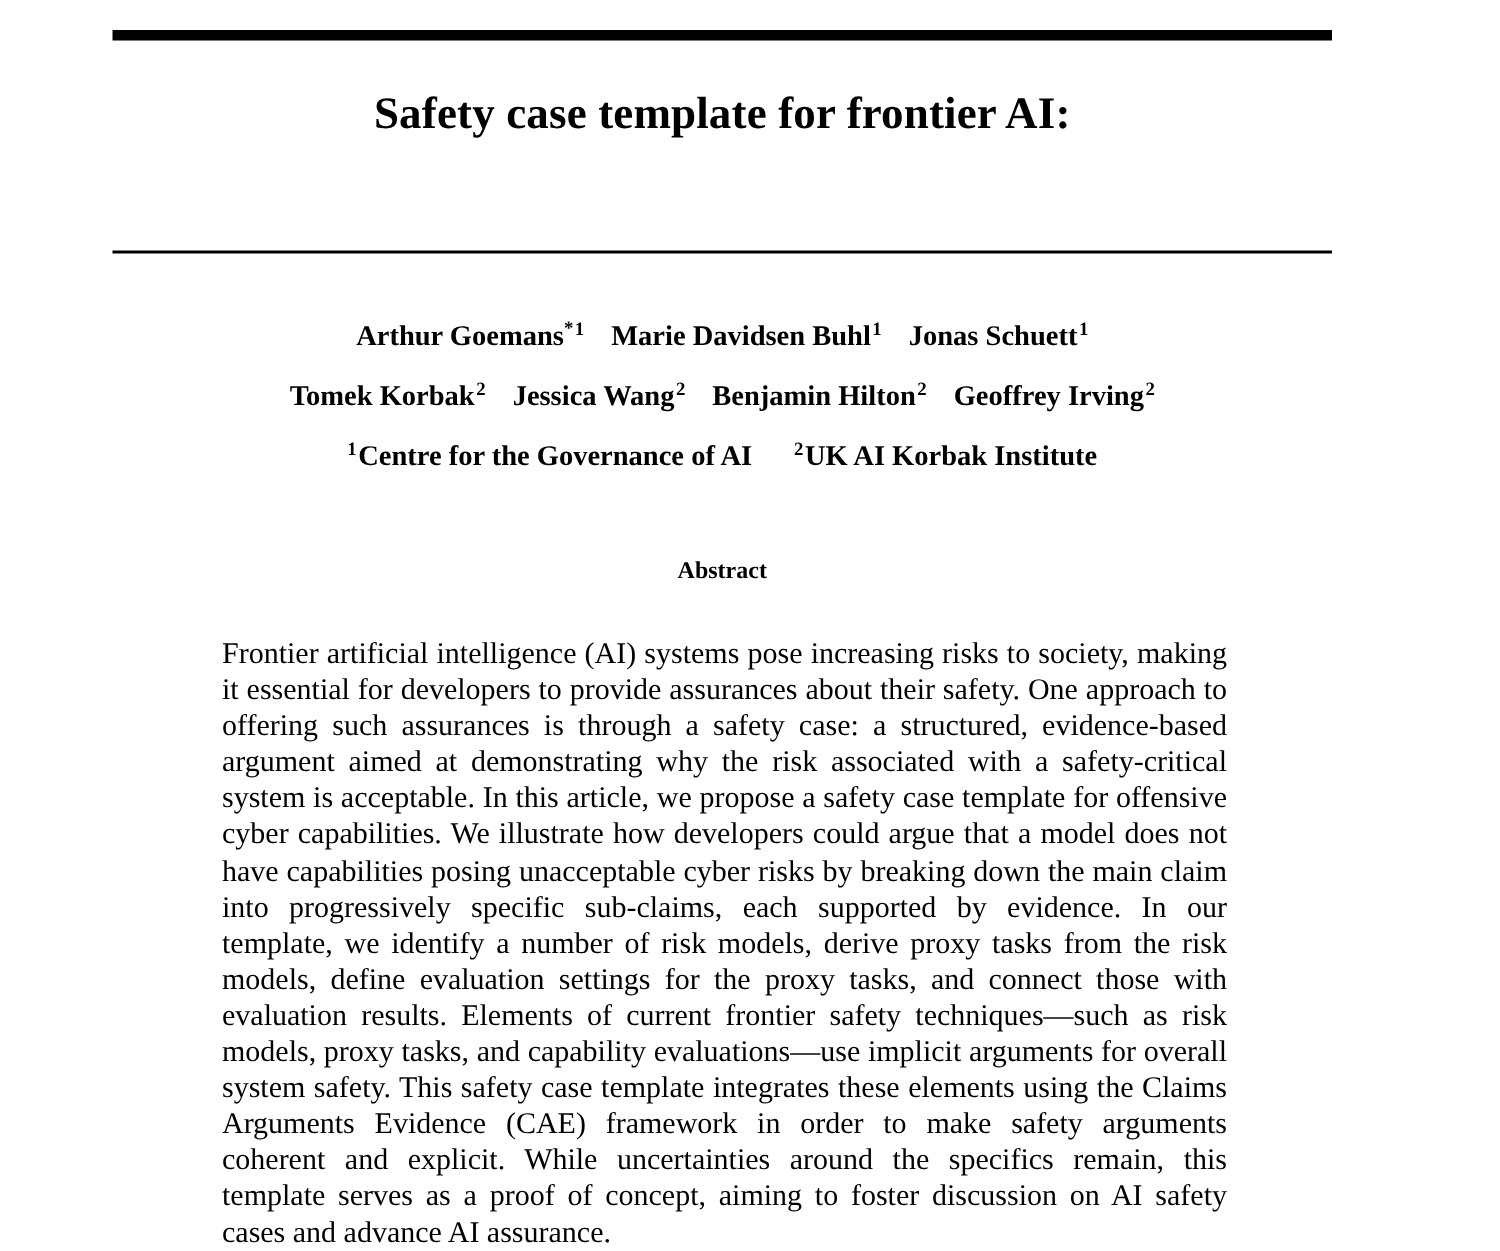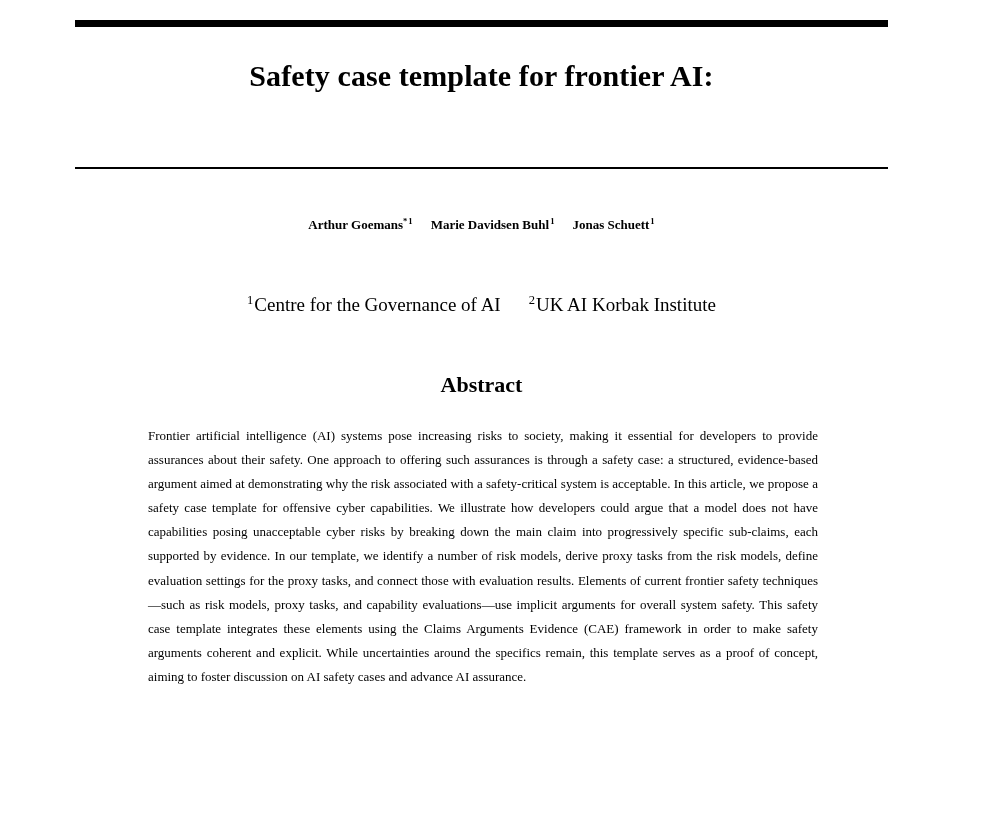--- a/index.html
+++ b/index.html
@@ -55,21 +55,21 @@
 
   
   .authors-block {
     position: absolute;
     top: 205px;
     left: 75px;
     width: 813px;
     text-align: center;
   }
   .author-row {
-    font-size: 13px;
+    font-size: 19px;
     font-weight: bold;
     line-height: 40px;
     white-space: nowrap;
   }
   .author {
     display: inline;
     margin: 0 9px;
   }
   .author sup {
     font-size: 0.66em;
@@ -89,44 +89,45 @@
     left: 75px;
     width: 813px;
     text-align: center;
     font-size: 19px;
     line-height: 26px;
     white-space: nowrap;
   }
   .affil {
     display: inline;
     margin: 0 14px;
+    font-weight: bold;
   }
   .affil sup {
     font-size: 0.66em;
     vertical-align: super;
     line-height: 0;
     margin-right: 1px;
   }
 
   
   .abstract-heading {
     position: absolute;
     top: 372px;
     left: 75px;
     width: 813px;
     text-align: center;
-    font-size: 22px;
+    font-size: 16px;
     font-weight: bold;
   }
   .abstract-body {
     position: absolute;
     top: 424px;
     left: 148px;
     width: 670px;
-    font-size: 13px;
+    font-size: 20px;
     line-height: 24.1px;
     text-align: justify;
     text-justify: inter-word;
     hyphens: none;
   }
 </style>
 </head>
 <body>
 
 <div class="page">
@@ -134,20 +135,21 @@
   <div class="rule rule-top"></div>
 
   <div class="title-block">
     <div class="title-line">Safety case template for frontier AI:</div>
   </div>
 
   <div class="rule rule-bottom"></div>
 
   <div class="authors-block">
     <div class="author-row"><span class="author"><span>Arthur Goemans</span><sup class="mark-star">*</sup><sup>1</sup></span><span class="author"><span>Marie Davidsen Buhl</span><sup>1</sup></span><span class="author"><span>Jonas Schuett</span><sup>1</sup></span></div>
+    <div class="author-row"><span class="author"><span>Tomek Korbak</span><sup>2</sup></span><span class="author"><span>Jessica Wang</span><sup>2</sup></span><span class="author"><span>Benjamin Hilton</span><sup>2</sup></span><span class="author"><span>Geoffrey Irving</span><sup>2</sup></span></div>
   </div>
 
   <div class="affil-block"><span class="affil"><sup>1</sup><span>Centre for the Governance of AI</span></span><span class="affil"><sup>2</sup><span>UK AI Korbak Institute</span></span></div>
 
   <div class="abstract-heading">Abstract</div>
 
   <div class="abstract-body">Frontier artificial intelligence (AI) systems pose increasing risks to society, making it essential for developers to provide assurances about their safety. One approach to offering such assurances is through a safety case: a structured, evidence-based argument aimed at demonstrating why the risk associated with a safety-critical system is acceptable. In this article, we propose a safety case template for offensive cyber capabilities. We illustrate how developers could argue that a model does not have capabilities posing unacceptable cyber risks by breaking down the main claim into progressively specific sub-claims, each supported by evidence. In our template, we identify a number of risk models, derive proxy tasks from the risk models, define evaluation settings for the proxy tasks, and connect those with evaluation results. Elements of current frontier safety techniques—such as risk models, proxy tasks, and capability evaluations—use implicit arguments for overall system safety. This safety case template integrates these elements using the Claims Arguments Evidence (CAE) framework in order to make safety arguments coherent and explicit. While uncertainties around the specifics remain, this template serves as a proof of concept, aiming to foster discussion on AI safety cases and advance AI assurance.</div>
 
 </div>
 

